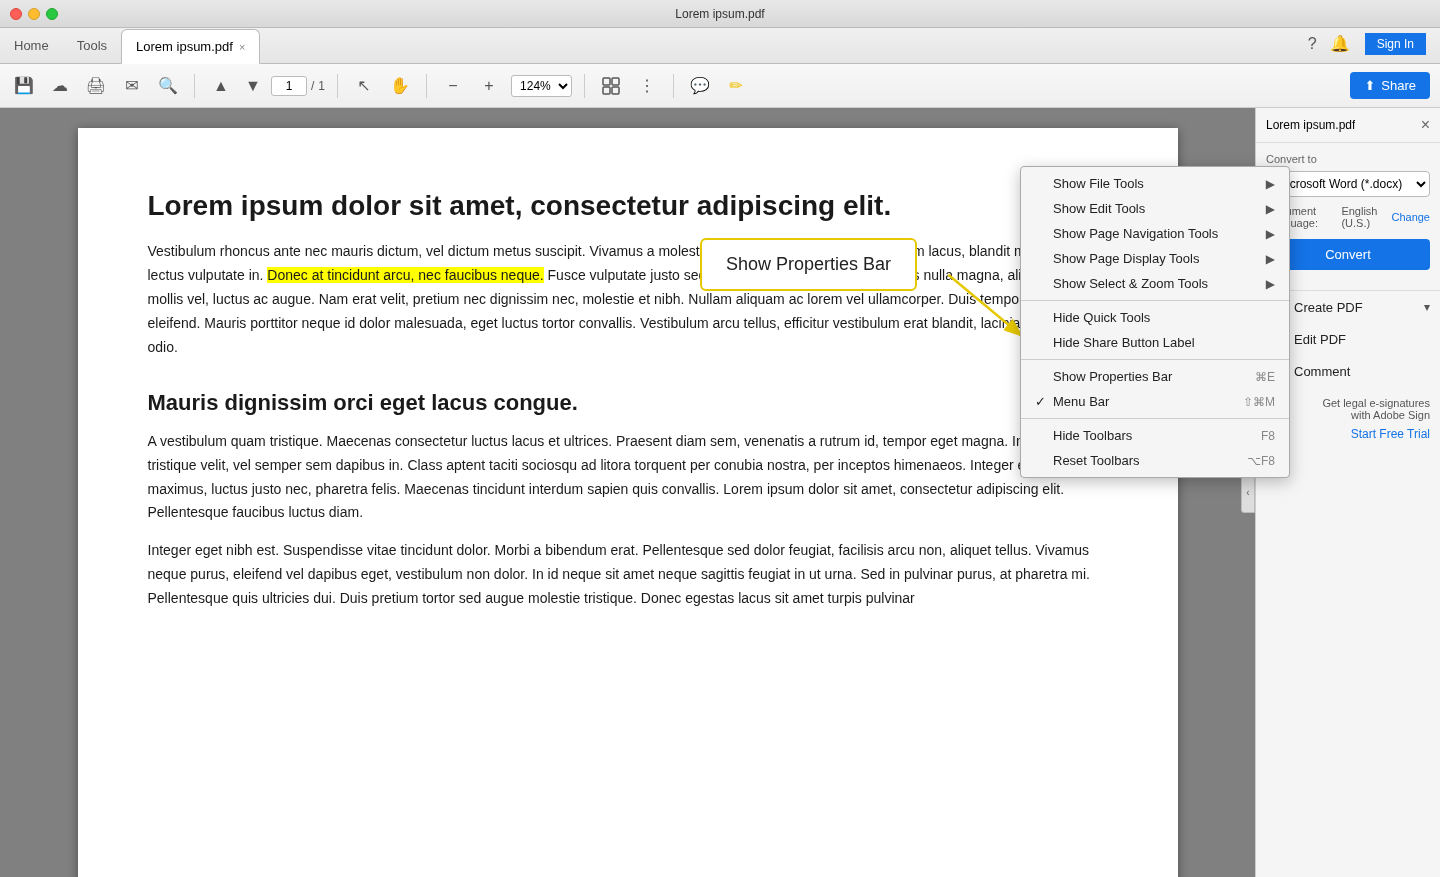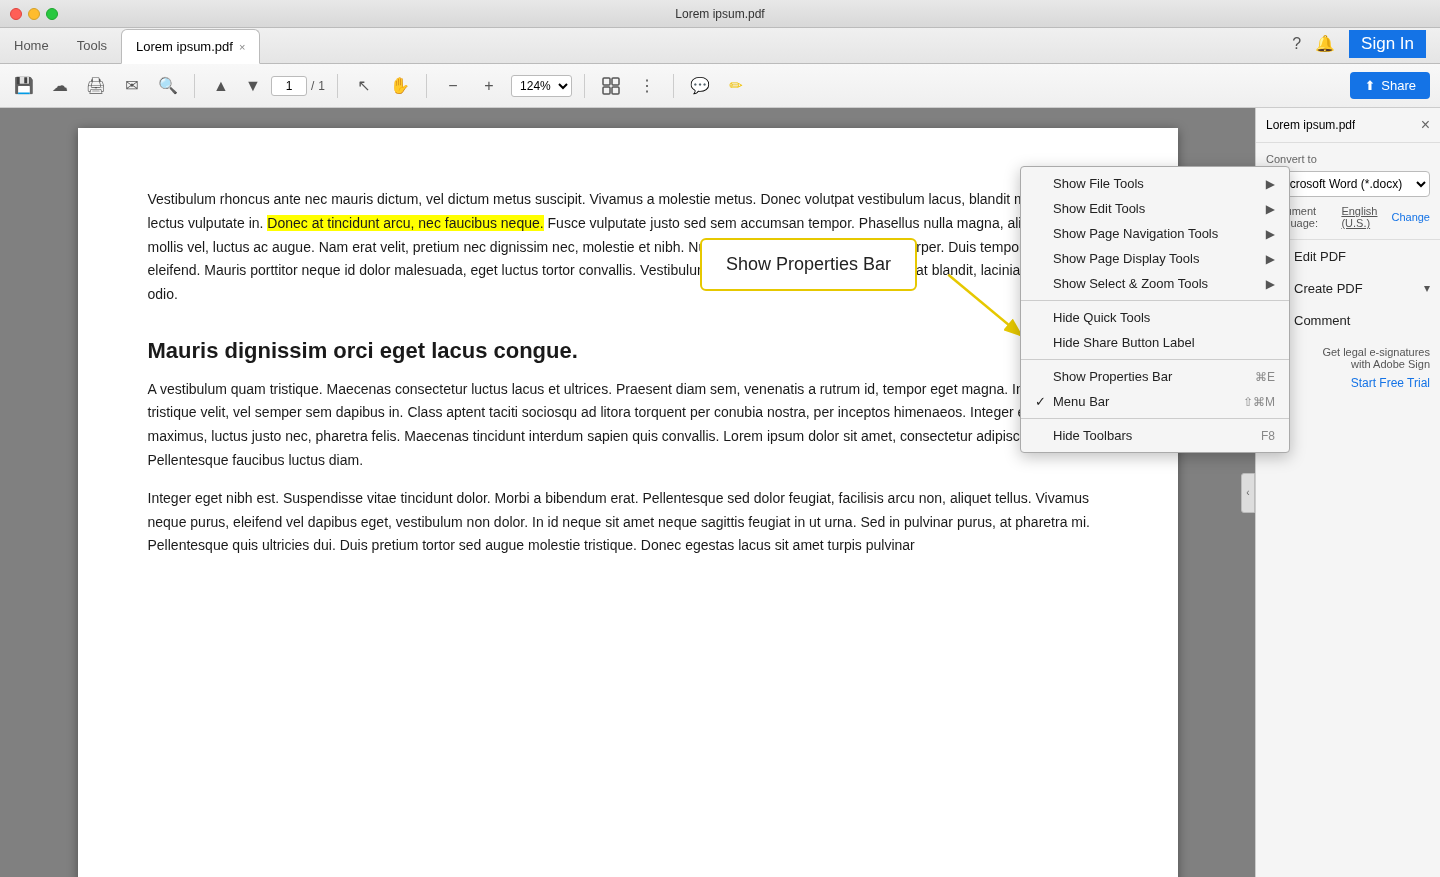--- a/index.html
+++ b/index.html
@@ -78,21 +78,21 @@
       padding-right: 14px;
       padding-bottom: 4px;
     }
     .tab-right-icons span { font-size: 16px; color: #555; cursor: pointer; }
     .sign-in-btn {
       background: #1473e6;
       color: #fff;
       border: none;
       border-radius: 0;
       padding: 4px 12px;
-      font-size: 17px;
+      font-size: 12px;
       cursor: pointer;
     }
 
     
     .toolbar {
       height: 44px;
       background: linear-gradient(to bottom, #f8f8f8, #efefef);
       display: flex;
       align-items: center;
       padding: 0 10px;
@@ -413,20 +413,21 @@
   <button class="share-btn">
     <span>⬆</span>
     <span>Share</span>
   </button>
 </div>
 
 <div class="main-area">
 
   <div class="pdf-viewer">
     <div class="pdf-page">
+      <h1 class="pdf-heading">Lorem ipsum dolor sit amet, consectetur adipiscing elit.</h1>
       <p class="pdf-body">
         <span>Vestibulum rhoncus ante nec mauris dictum, vel dictum metus suscipit. Vivamus a molestie metus. Donec volutpat vestibulum lacus, blandit maximus lectus vulputate in. </span><span class="pdf-highlight">Donec at tincidunt arcu, nec faucibus neque.</span><span> Fusce vulputate justo sed sem accumsan tempor. Phasellus nulla magna, aliquet eget mollis vel, luctus ac augue. Nam erat velit, pretium nec dignissim nec, molestie et nibh. Nullam aliquam ac lorem vel ullamcorper. Duis tempor in purus nec eleifend. Mauris porttitor neque id dolor malesuada, eget luctus tortor convallis. Vestibulum arcu tellus, efficitur vestibulum erat blandit, lacinia maximus odio.</span>
       </p>
       <h2 class="pdf-subheading">Mauris dignissim orci eget lacus congue.</h2>
       <p class="pdf-body">A vestibulum quam tristique. Maecenas consectetur luctus lacus et ultrices. Praesent diam sem, venenatis a rutrum id, tempor eget magna. Integer feugiat tristique velit, vel semper sem dapibus in. Class aptent taciti sociosqu ad litora torquent per conubia nostra, per inceptos himenaeos. Integer eget enim maximus, luctus justo nec, pharetra felis. Maecenas tincidunt interdum sapien quis convallis. Lorem ipsum dolor sit amet, consectetur adipiscing elit. Pellentesque faucibus luctus diam.</p>
       <p class="pdf-body">Integer eget nibh est. Suspendisse vitae tincidunt dolor. Morbi a bibendum erat. Pellentesque sed dolor feugiat, facilisis arcu non, aliquet tellus. Vivamus neque purus, eleifend vel dapibus eget, vestibulum non dolor. In id neque sit amet neque sagittis feugiat in ut urna. Sed in pulvinar purus, at pharetra mi. Pellentesque quis ultricies dui. Duis pretium tortor sed augue molestie tristique. Donec egestas lacus sit amet turpis pulvinar</p>
     </div>
 
     <div class="callout-box">
       <span>Show Properties Bar</span>
@@ -450,37 +451,38 @@
       <span class="right-panel-close">×</span>
     </div>
 
     <div class="right-panel-section">
       <div class="section-label">Convert to</div>
       <select class="section-select">
         <option>Microsoft Word (*.docx)</option>
       </select>
       <div style="display:flex;align-items:center;gap:4px;margin-top:8px;">
         <span style="font-size:11px;color:#555;">Document Language:</span>
-        <span style="font-size:11px;color:#555;text-decoration:underline;">English (U.S.)</span>
+        <span style="font-size:11px;color:#555;">English (U.S.)</span>
         <span style="font-size:11px;color:#1473e6;cursor:pointer;">Change</span>
       </div>
-    </div>
-
-    <div class="tool-item">
-      <div class="tool-icon" style="background:#e91e63;color:#fff;font-size:11px;font-weight:bold;">✎</div>
-      <span>Edit PDF</span>
+      <button class="convert-btn">Convert</button>
     </div>
 
     <div class="tool-item">
       <div class="tool-icon tool-icon-red" style="background:#e74c3c;color:#fff;font-size:11px;font-weight:bold;">PDF</div>
       <span>Create PDF</span>
       <span style="margin-left:auto;font-size:12px;color:#555;">▾</span>
     </div>
 
     <div class="tool-item">
+      <div class="tool-icon" style="background:#e91e63;color:#fff;font-size:11px;font-weight:bold;">✎</div>
+      <span>Edit PDF</span>
+    </div>
+
+    <div class="tool-item">
       <div class="tool-icon" style="background:#f39c12;color:#fff;font-size:12px;">💬</div>
       <span>Comment</span>
     </div>
 
     <div class="right-panel-footer">
       <div style="margin-bottom:6px;">Get legal e-signatures<br>with Adobe Sign</div>
       <a href="#" style="color:#1473e6;font-size:12px;">Start Free Trial</a>
     </div>
   </div>
 
@@ -529,15 +531,20 @@
       <span class="menu-item-check">✓</span>
       <span class="menu-item-label">Menu Bar</span>
       <span class="menu-item-shortcut">⇧⌘M</span>
     </div>
     <div class="menu-separator"></div>
     <div class="menu-item">
       <span class="menu-item-check"></span>
       <span class="menu-item-label">Hide Toolbars</span>
       <span class="menu-item-shortcut">F8</span>
     </div>
+    <div class="menu-item">
+      <span class="menu-item-check"></span>
+      <span class="menu-item-label">Reset Toolbars</span>
+      <span class="menu-item-shortcut">⌥F8</span>
+    </div>
   </div>
 
 </div>
 
 </body></html>

